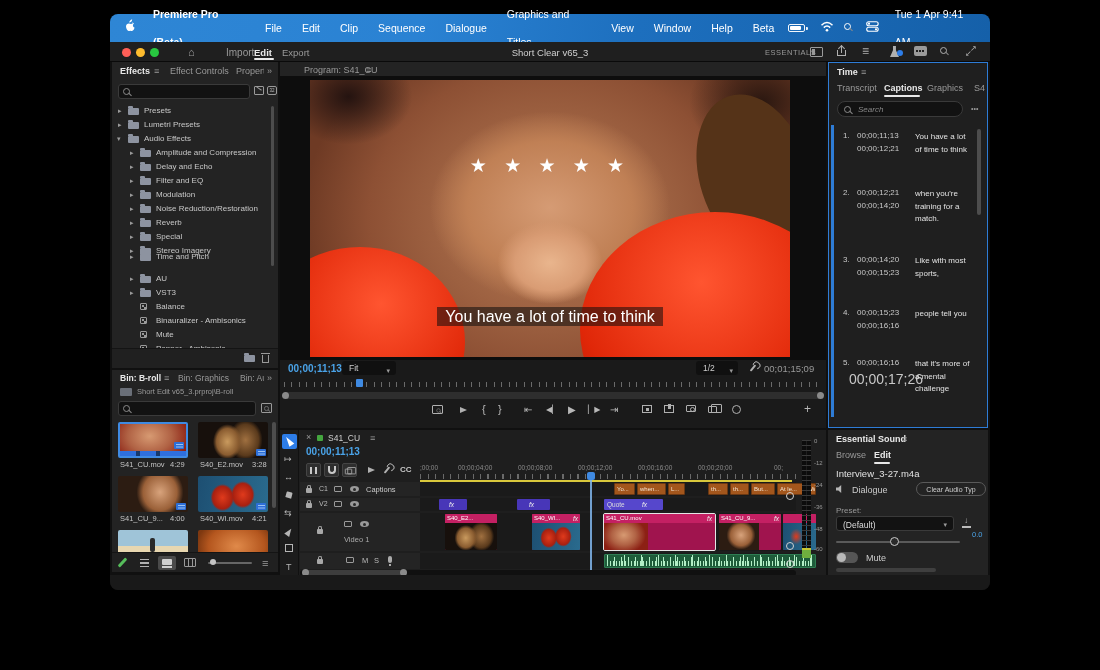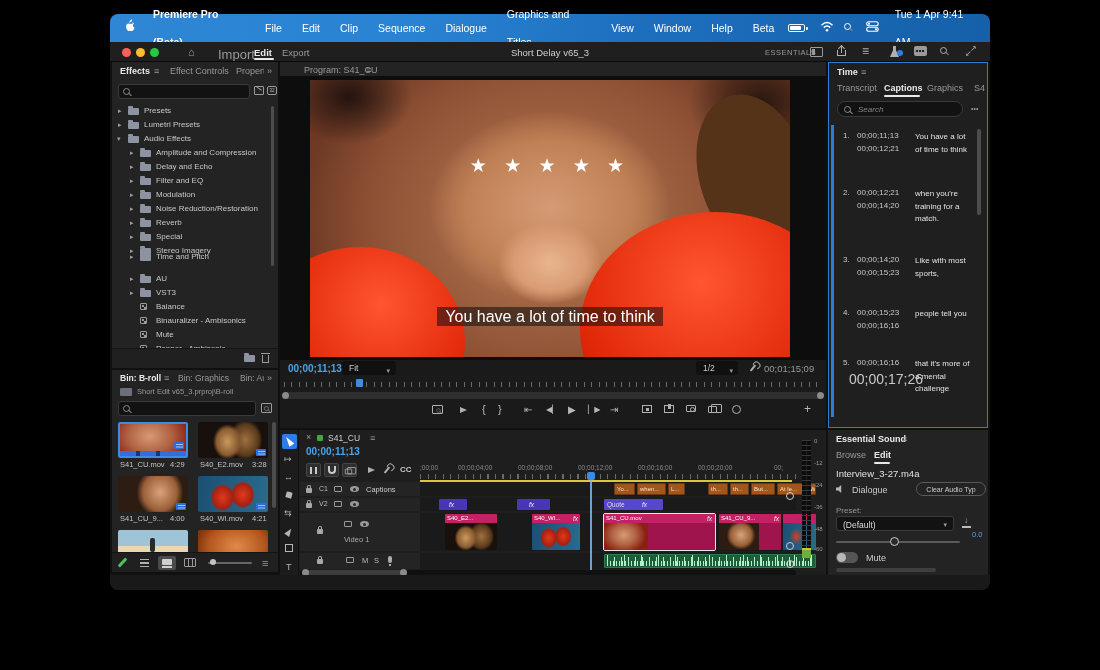--- a/index.html
+++ b/index.html
@@ -111,25 +111,25 @@
     <span class="mitem" style="padding-right:14px">Tue 1 Apr  9:41 AM</span>
   </div>
 
   <div id="window">
 
     <div class="panel" style="left:0;top:0;width:880px;height:20px;background:#1f1f1f;border-bottom:1px solid #0a0a0a">
       <span class="tlight" style="left:12px;top:6px;background:#ff5f57"></span>
       <span class="tlight" style="left:26px;top:6px;background:#febc2e"></span>
       <span class="tlight" style="left:40px;top:6px;background:#28c840"></span>
       <span class="abs dim" style="left:78px;top:4px;font-size:11px">⌂</span>
-      <span class="abs dim" style="left:108px;top:5px;font-size:13px">Import</span>
+      <span class="abs dim" style="left:116px;top:5px;font-size:10px">Import</span>
       <span class="abs wht" style="left:144px;top:5px;font-size:9.5px">Edit</span>
       <span class="ul" style="left:144px;top:16px;width:20px"></span>
       <span class="abs dim" style="left:172px;top:5px;font-size:9.5px">Export</span>
-      <span class="abs" style="left:50%;top:5px;transform:translateX(-50%);font-size:9.5px;color:#cfcfcf">Short Delay v65_3</span>
+      <span class="abs" style="left:50%;top:5px;transform:translateX(-50%);font-size:9.5px;color:#cfcfcf">Short Clear v65_3</span>
       <span class="abs dim" style="left:655px;top:6px;font-size:7.5px;letter-spacing:.5px">ESSENTIALS</span>
       <span class="abs" style="left:700px;top:5px;width:13px;height:10px;border:1px solid #9a9a9a;border-radius:1px">
             <span class="abs" style="left:1px;top:1px;width:3px;height:6px;background:#9a9a9a"></span>
           </span>
       <span class="abs" style="left:726px;top:4px;width:11px;height:11px">
             <span class="abs" style="left:1px;top:4px;width:9px;height:6px;border:1px solid #b0b0b0;border-top:none"></span>
             <span class="abs" style="left:4.5px;top:0;width:1.3px;height:7px;background:#b0b0b0"></span>
             <span class="abs" style="left:2.5px;top:0;width:5px;height:5px;border-top:1.3px solid #b0b0b0;border-left:1.3px solid #b0b0b0;transform:rotate(45deg)"></span>
           </span>
       <span class="abs" style="left:752px;top:2px;font-size:12px;color:#b0b0b0">≡</span>

